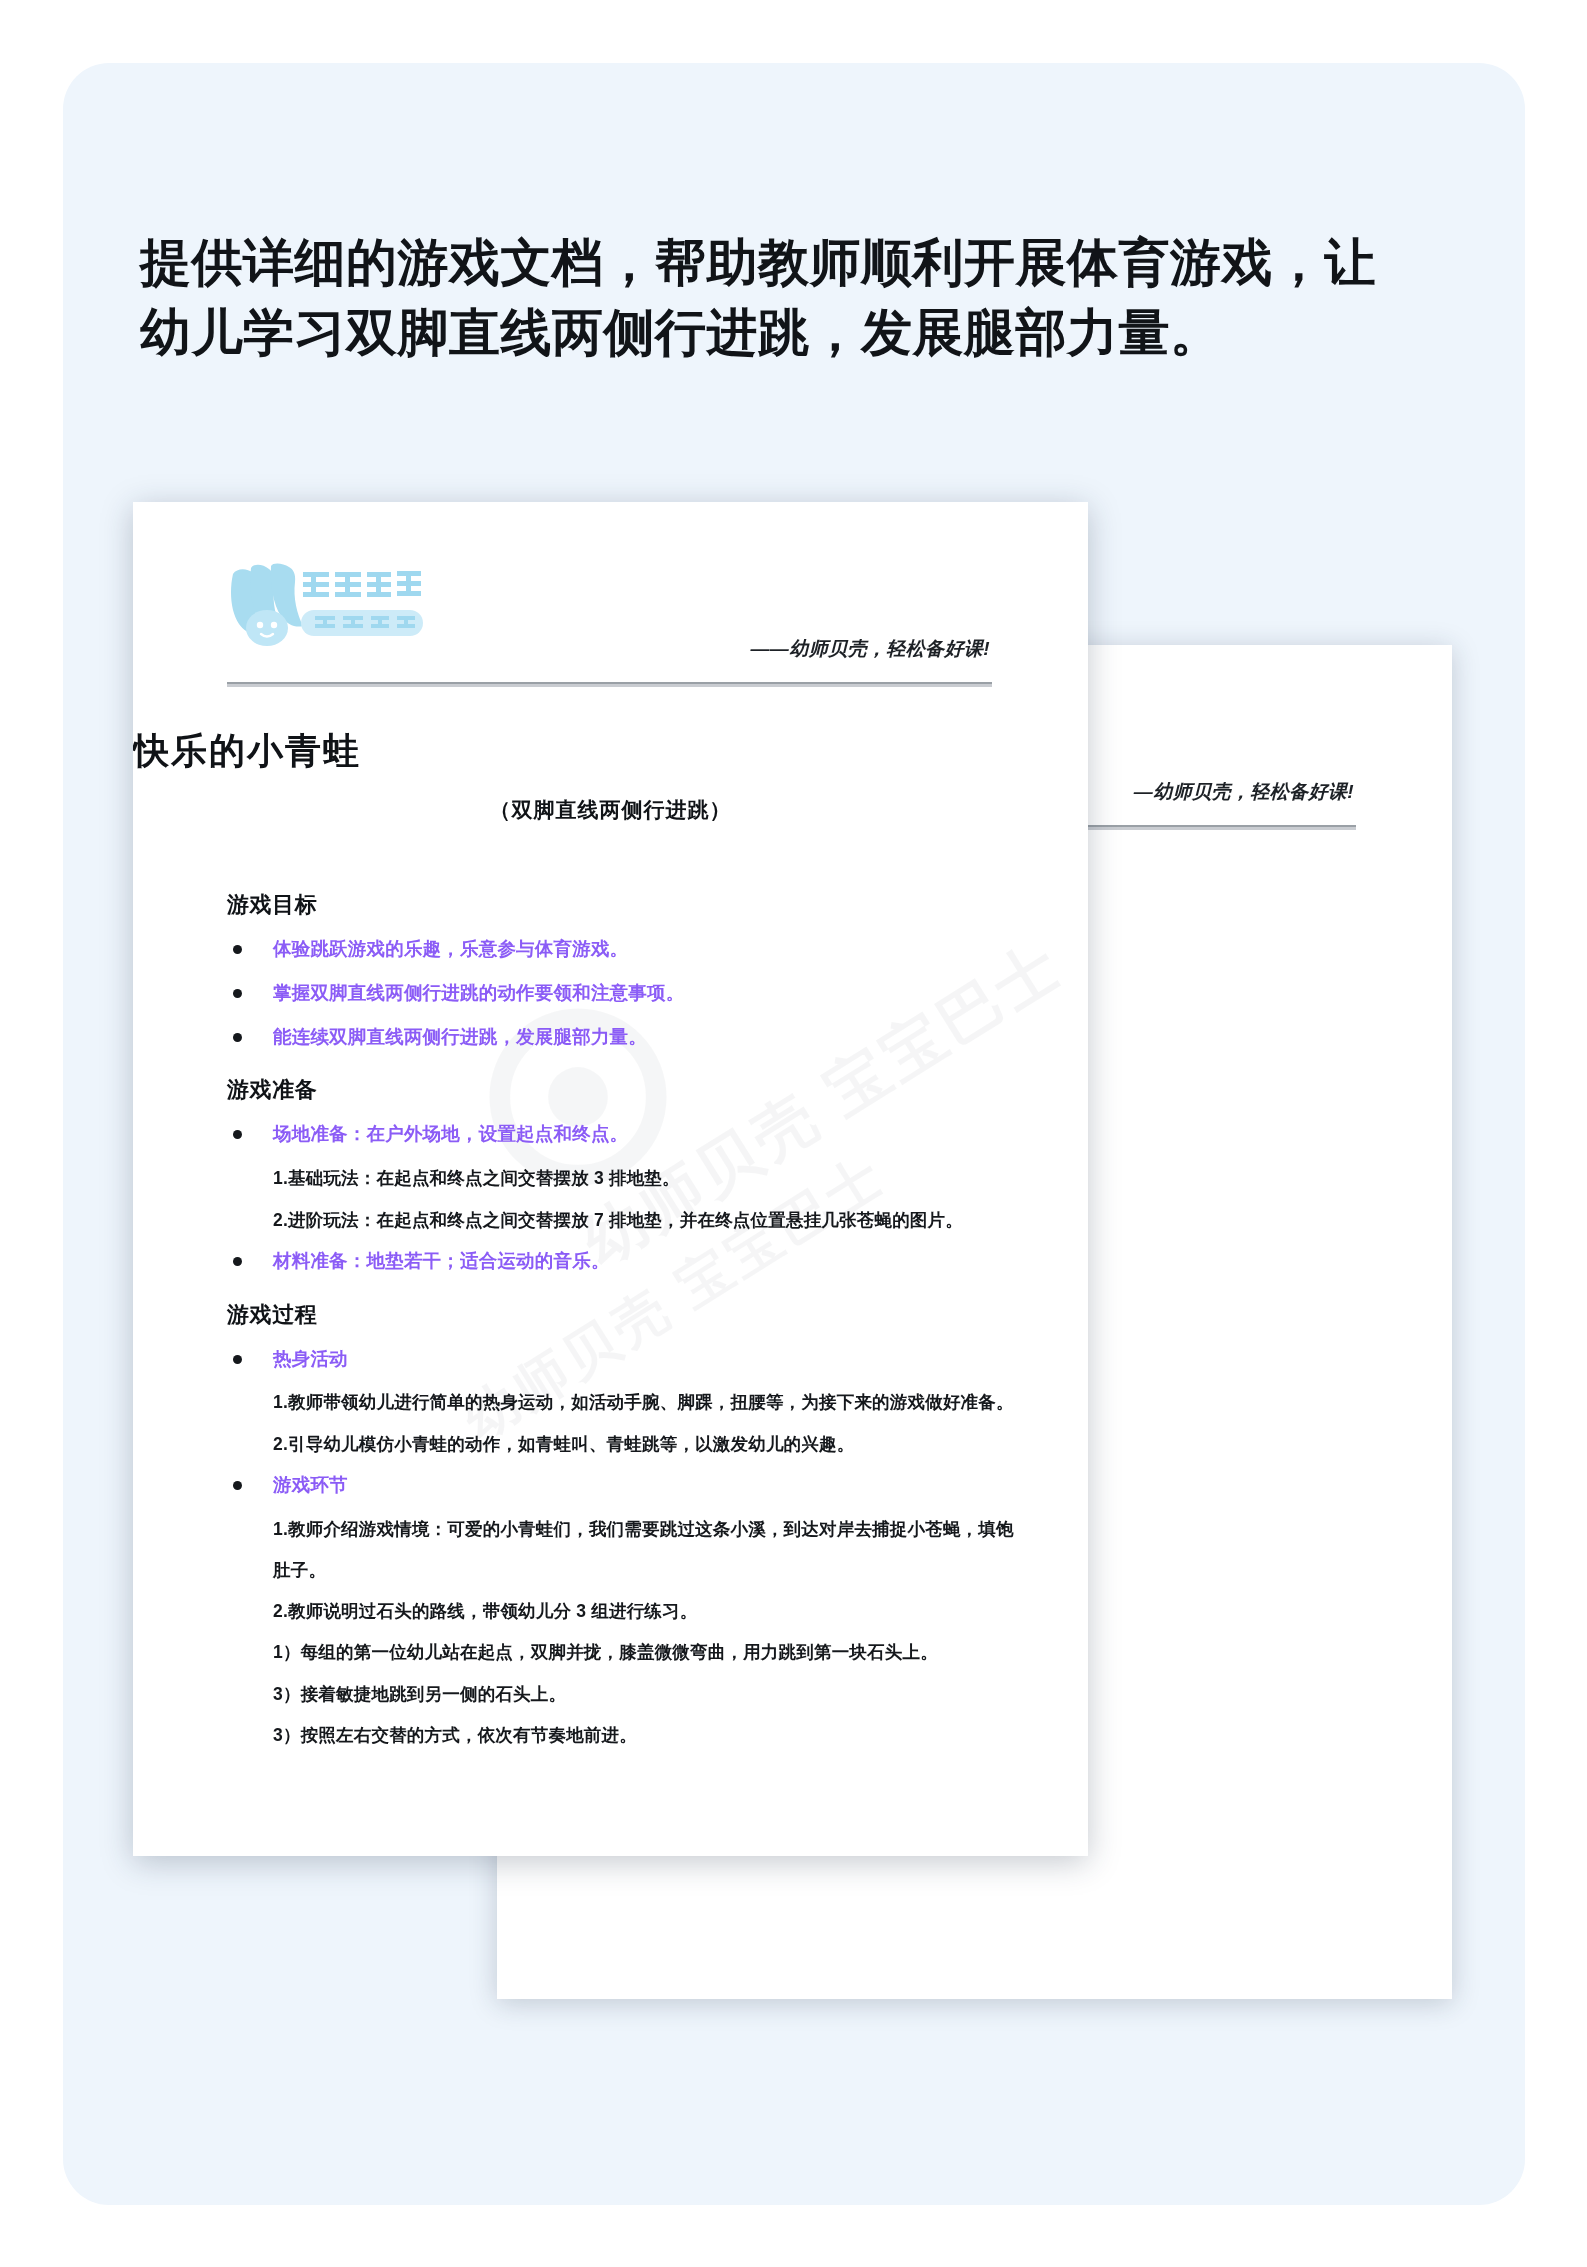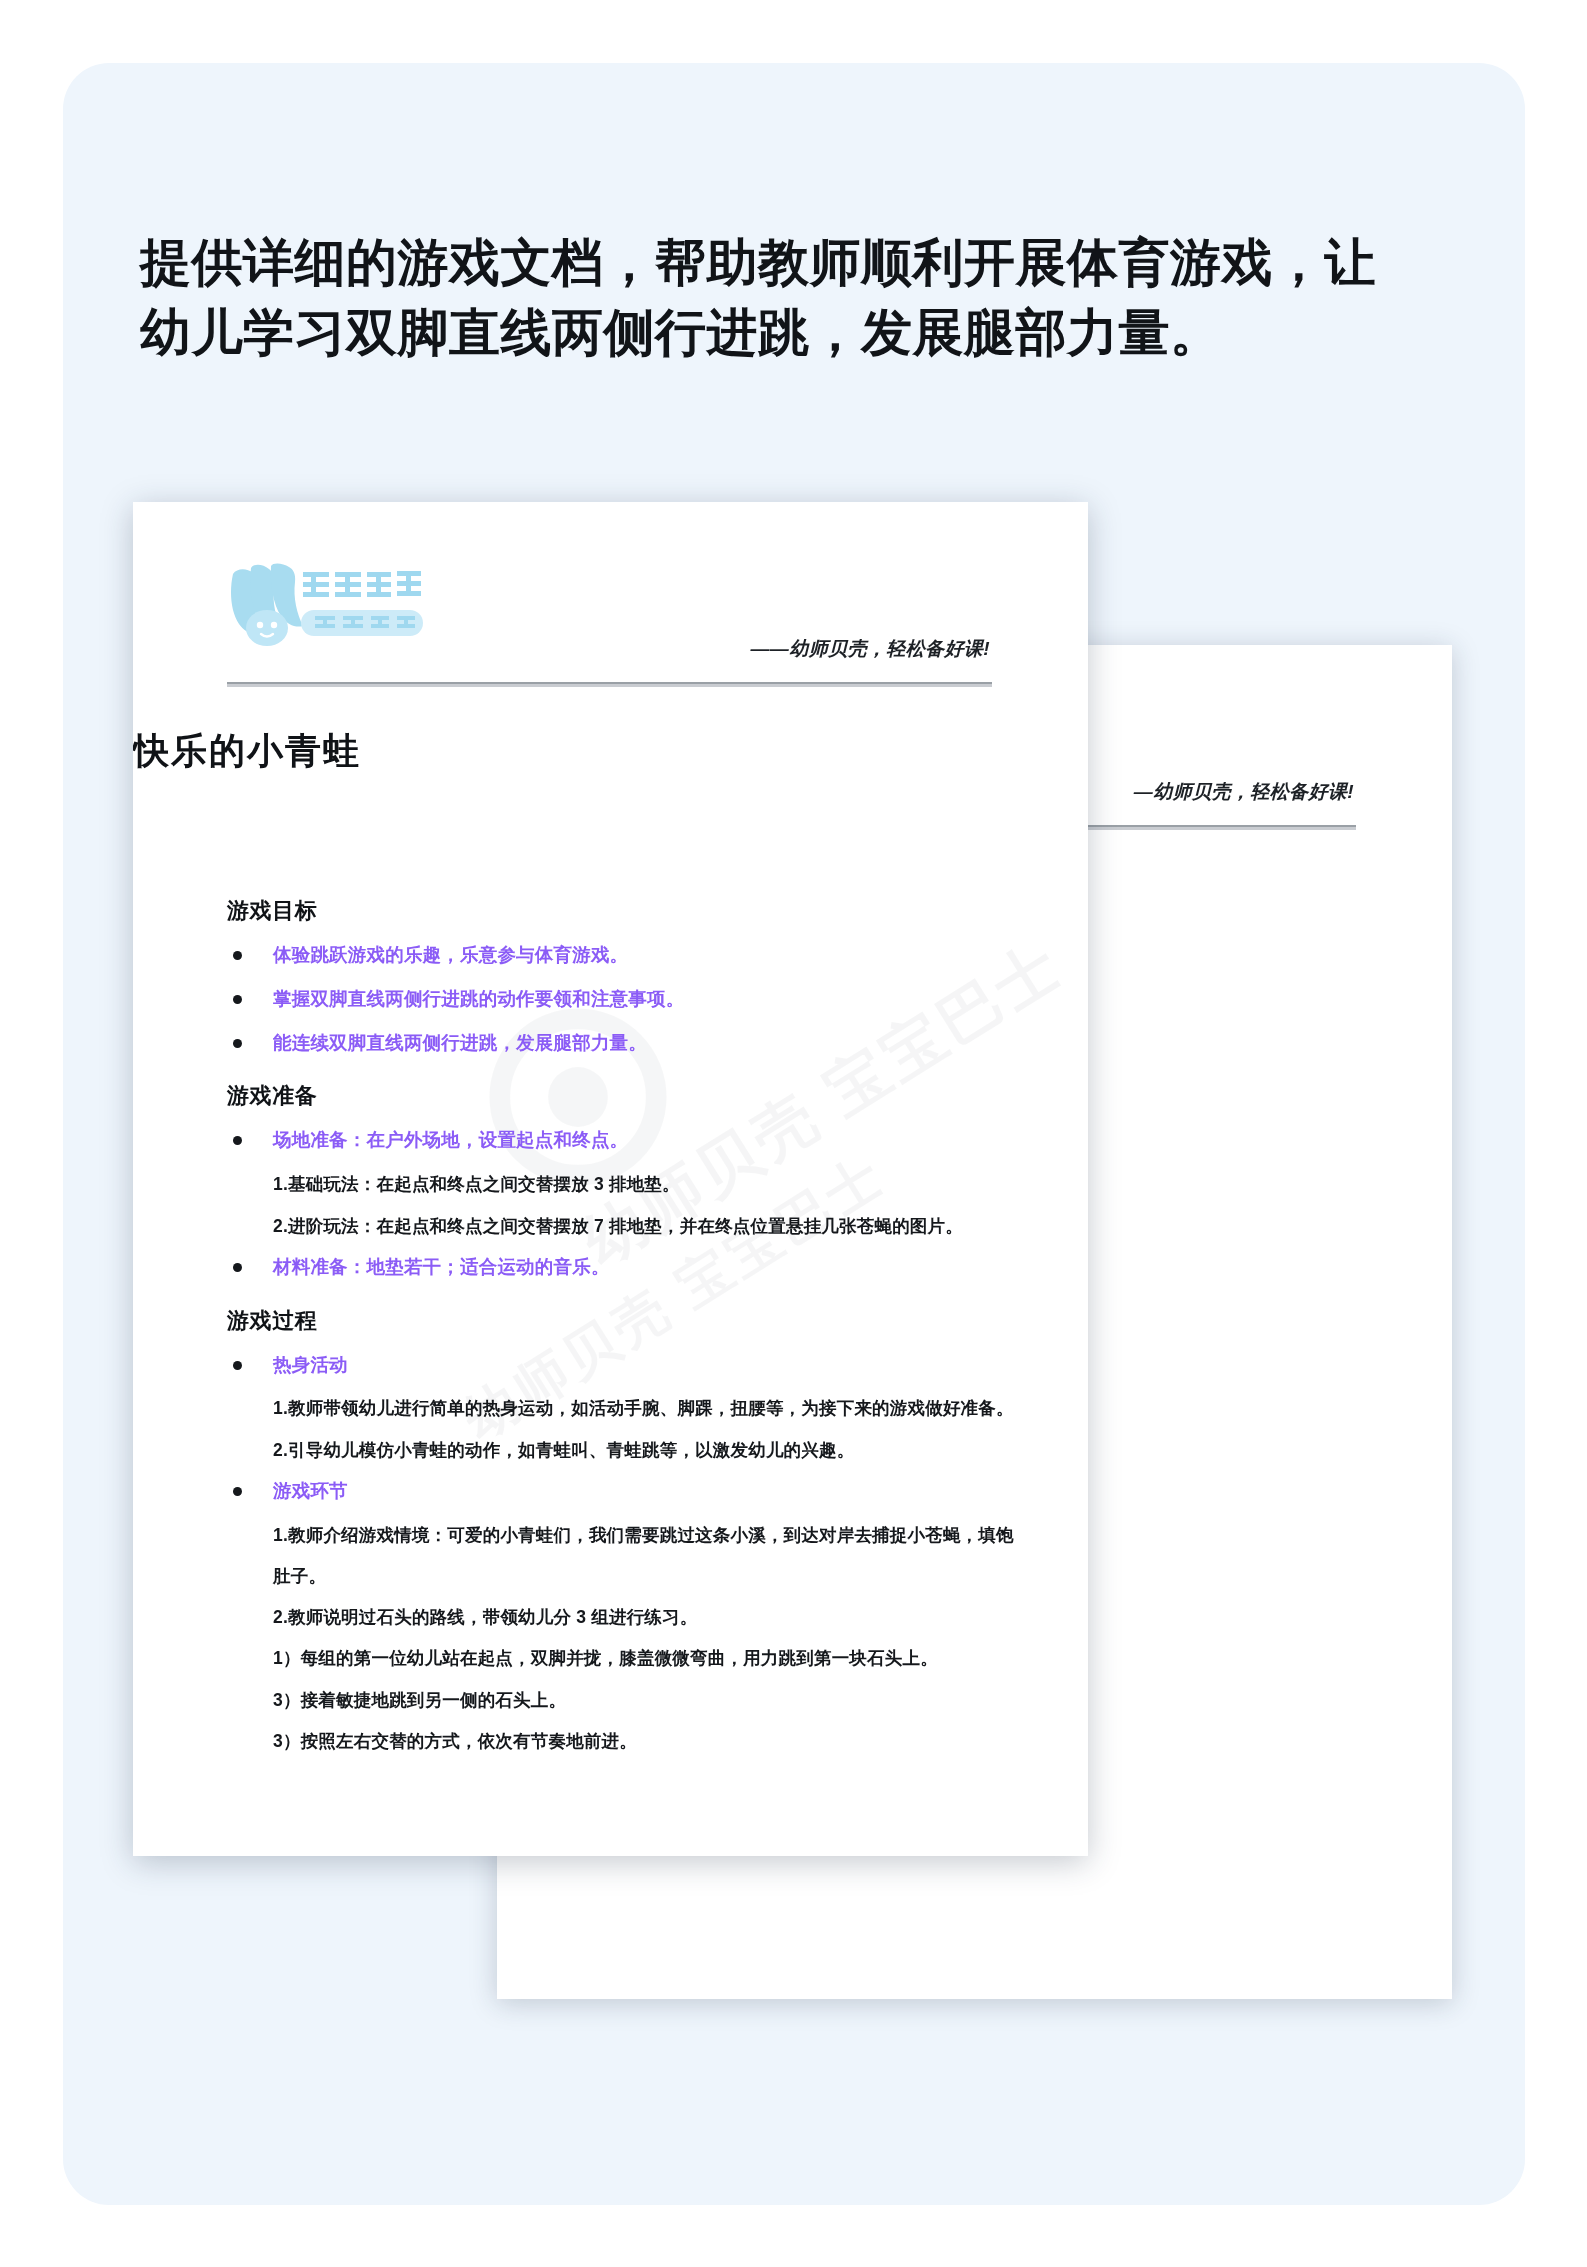--- a/index.html
+++ b/index.html
@@ -141,21 +141,21 @@
     color: #15181c;
   }
   .sec-title {
     font-size: 22px;
     font-weight: 700;
     color: #101317;
     letter-spacing: 0.6px;
     margin-top: 25px;
     margin-bottom: 16px;
   }
-  .sec-title:first-child { margin-top: 16px; font-family: Liberation Mono, monospace; }
+  .sec-title:first-child { margin-top: 10px; font-family: Liberation Mono, monospace; }
 
   .bullet {
     position: relative;
     padding-left: 46px;
     font-size: 18.5px;
     line-height: 1.45;
     font-weight: 600;
     color: #8b5cf6;
     margin-bottom: 17px;
     letter-spacing: 0.2px;
@@ -302,20 +302,21 @@
               </g>
             </g>
           </svg>
         </div>
 
         <div class="head-tagline">——幼师贝壳，轻松备好课!</div>
         <div class="head-rule"></div>
       </div>
 
       <div class="doc-title">快乐的小青蛙</div>
+      <div class="doc-subtitle">（双脚直线两侧行进跳）</div>
 
       <div class="doc-body" id="doc-body">
           <div class="sec-title">游戏目标</div>
           <div class="bullet">体验跳跃游戏的乐趣，乐意参与体育游戏。</div>
           <div class="bullet">掌握双脚直线两侧行进跳的动作要领和注意事项。</div>
           <div class="bullet">能连续双脚直线两侧行进跳，发展腿部力量。</div>
           <div class="sec-title">游戏准备</div>
           <div class="bullet">场地准备：在户外场地，设置起点和终点。</div>
           <div class="sub">1.基础玩法：在起点和终点之间交替摆放 3 排地垫。</div>
           <div class="sub">2.进阶玩法：在起点和终点之间交替摆放 7 排地垫，并在终点位置悬挂几张苍蝇的图片。</div>

